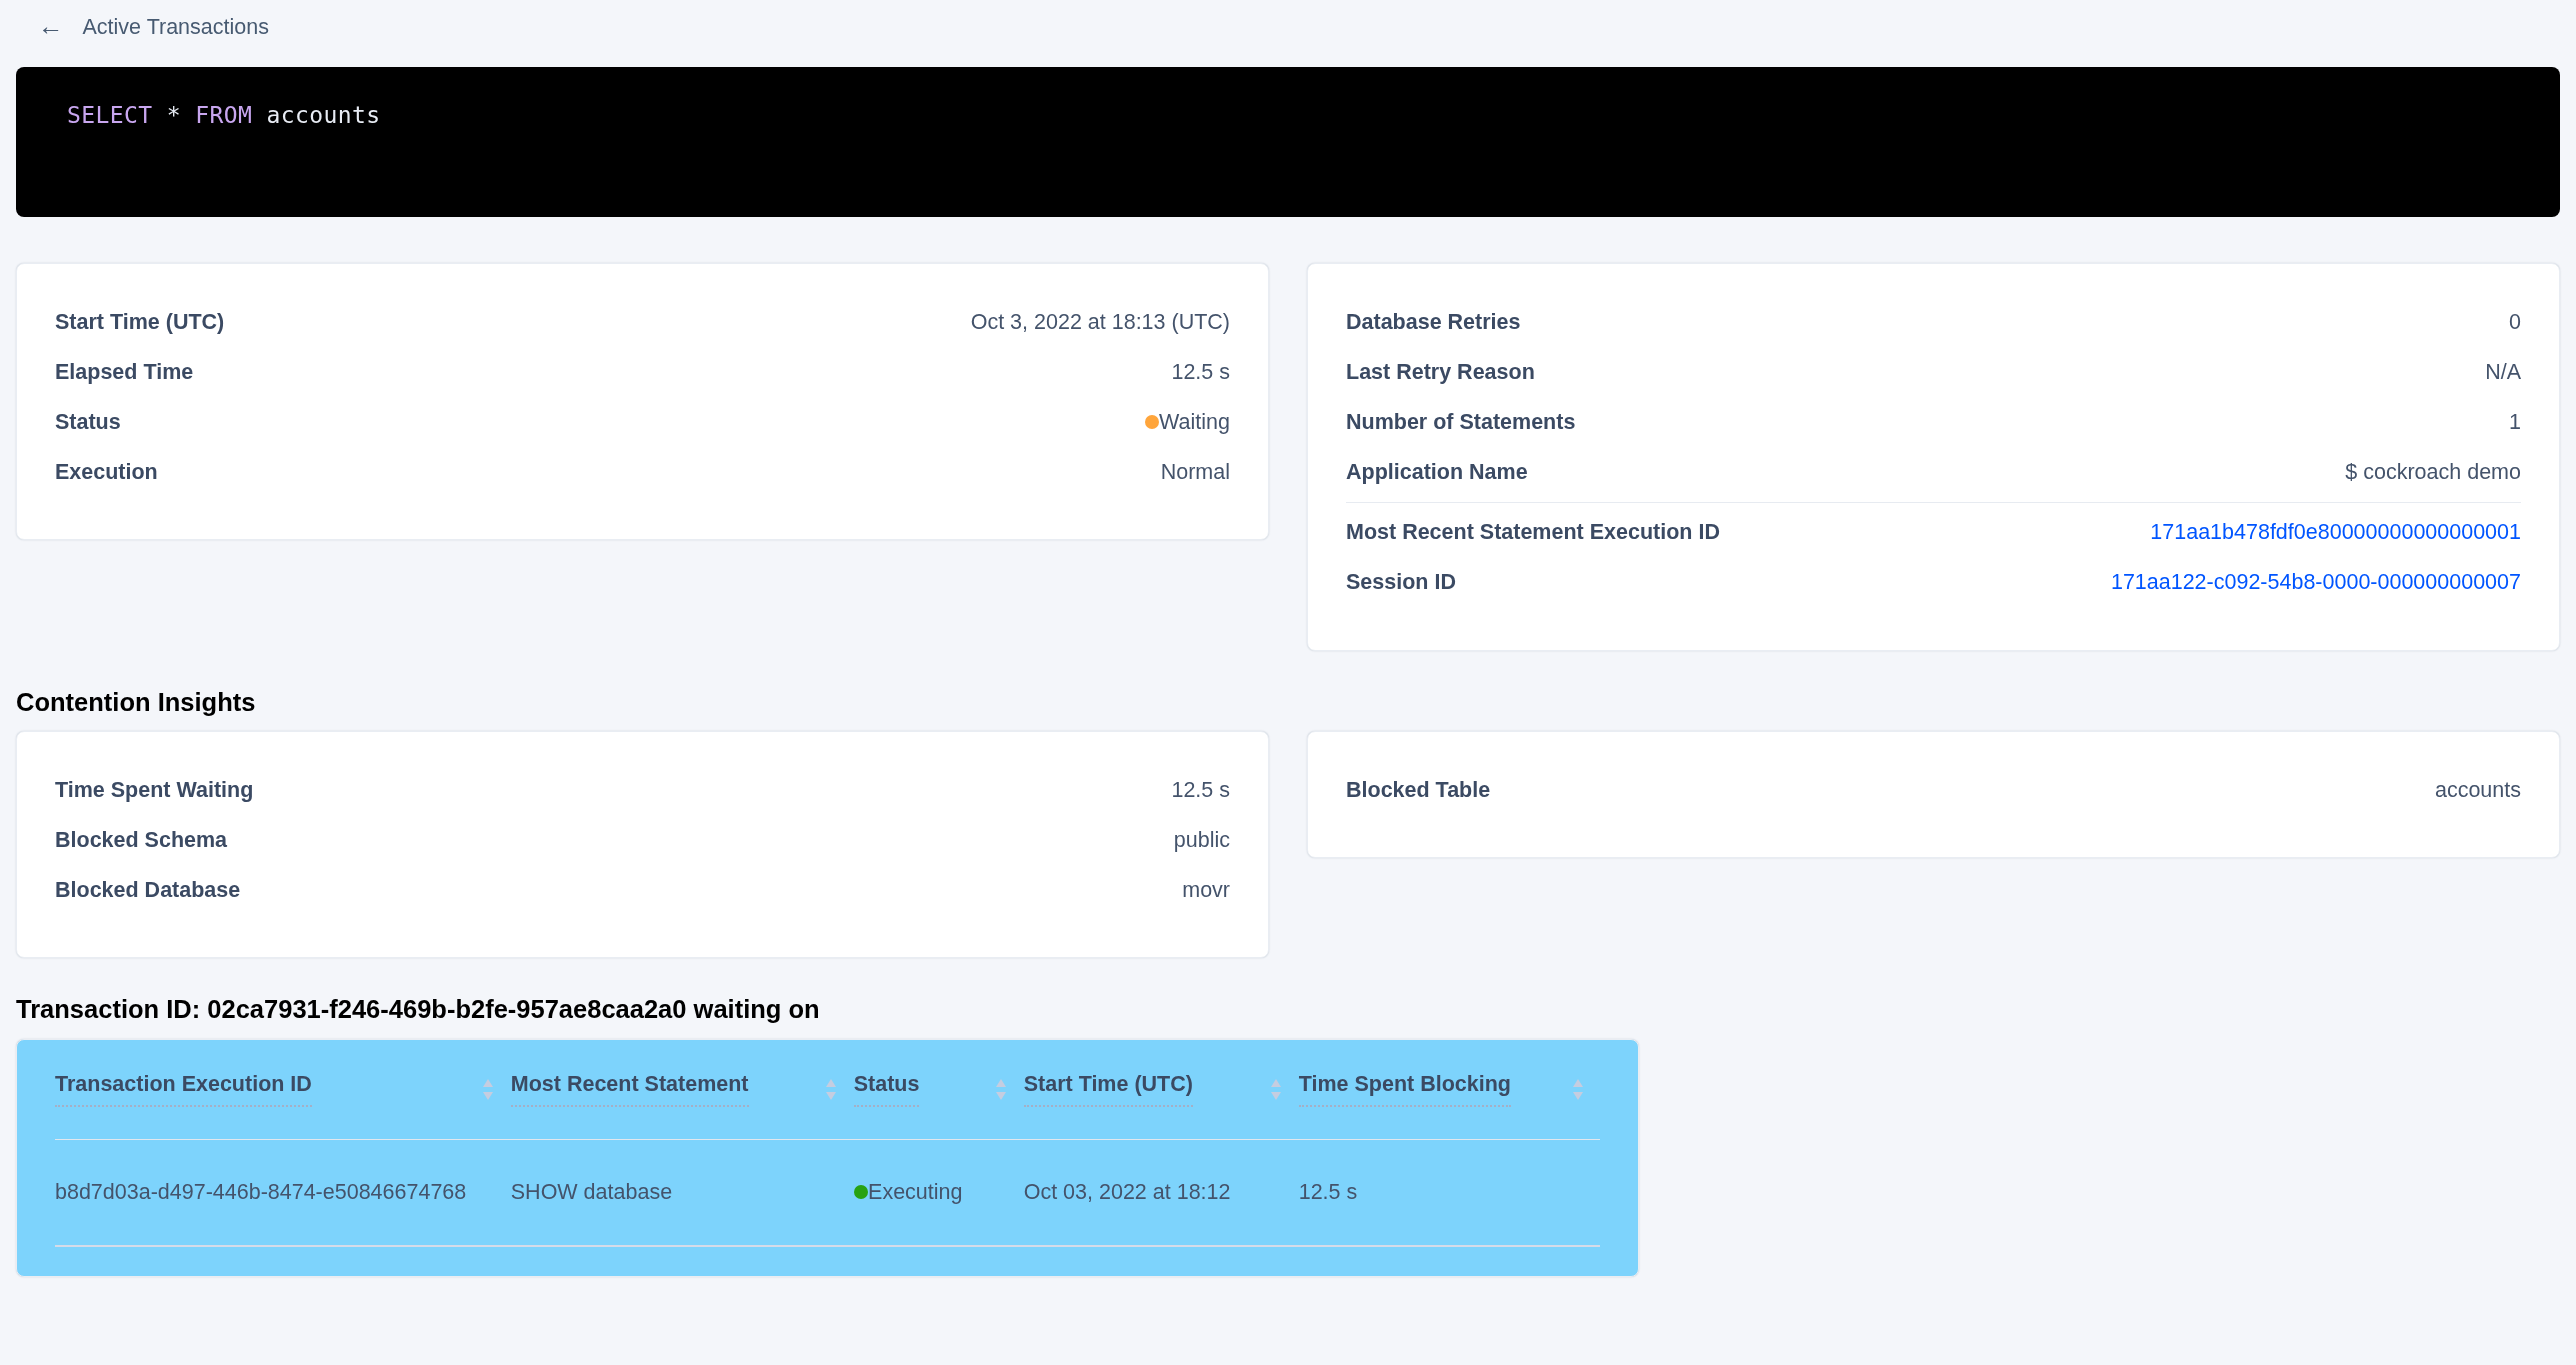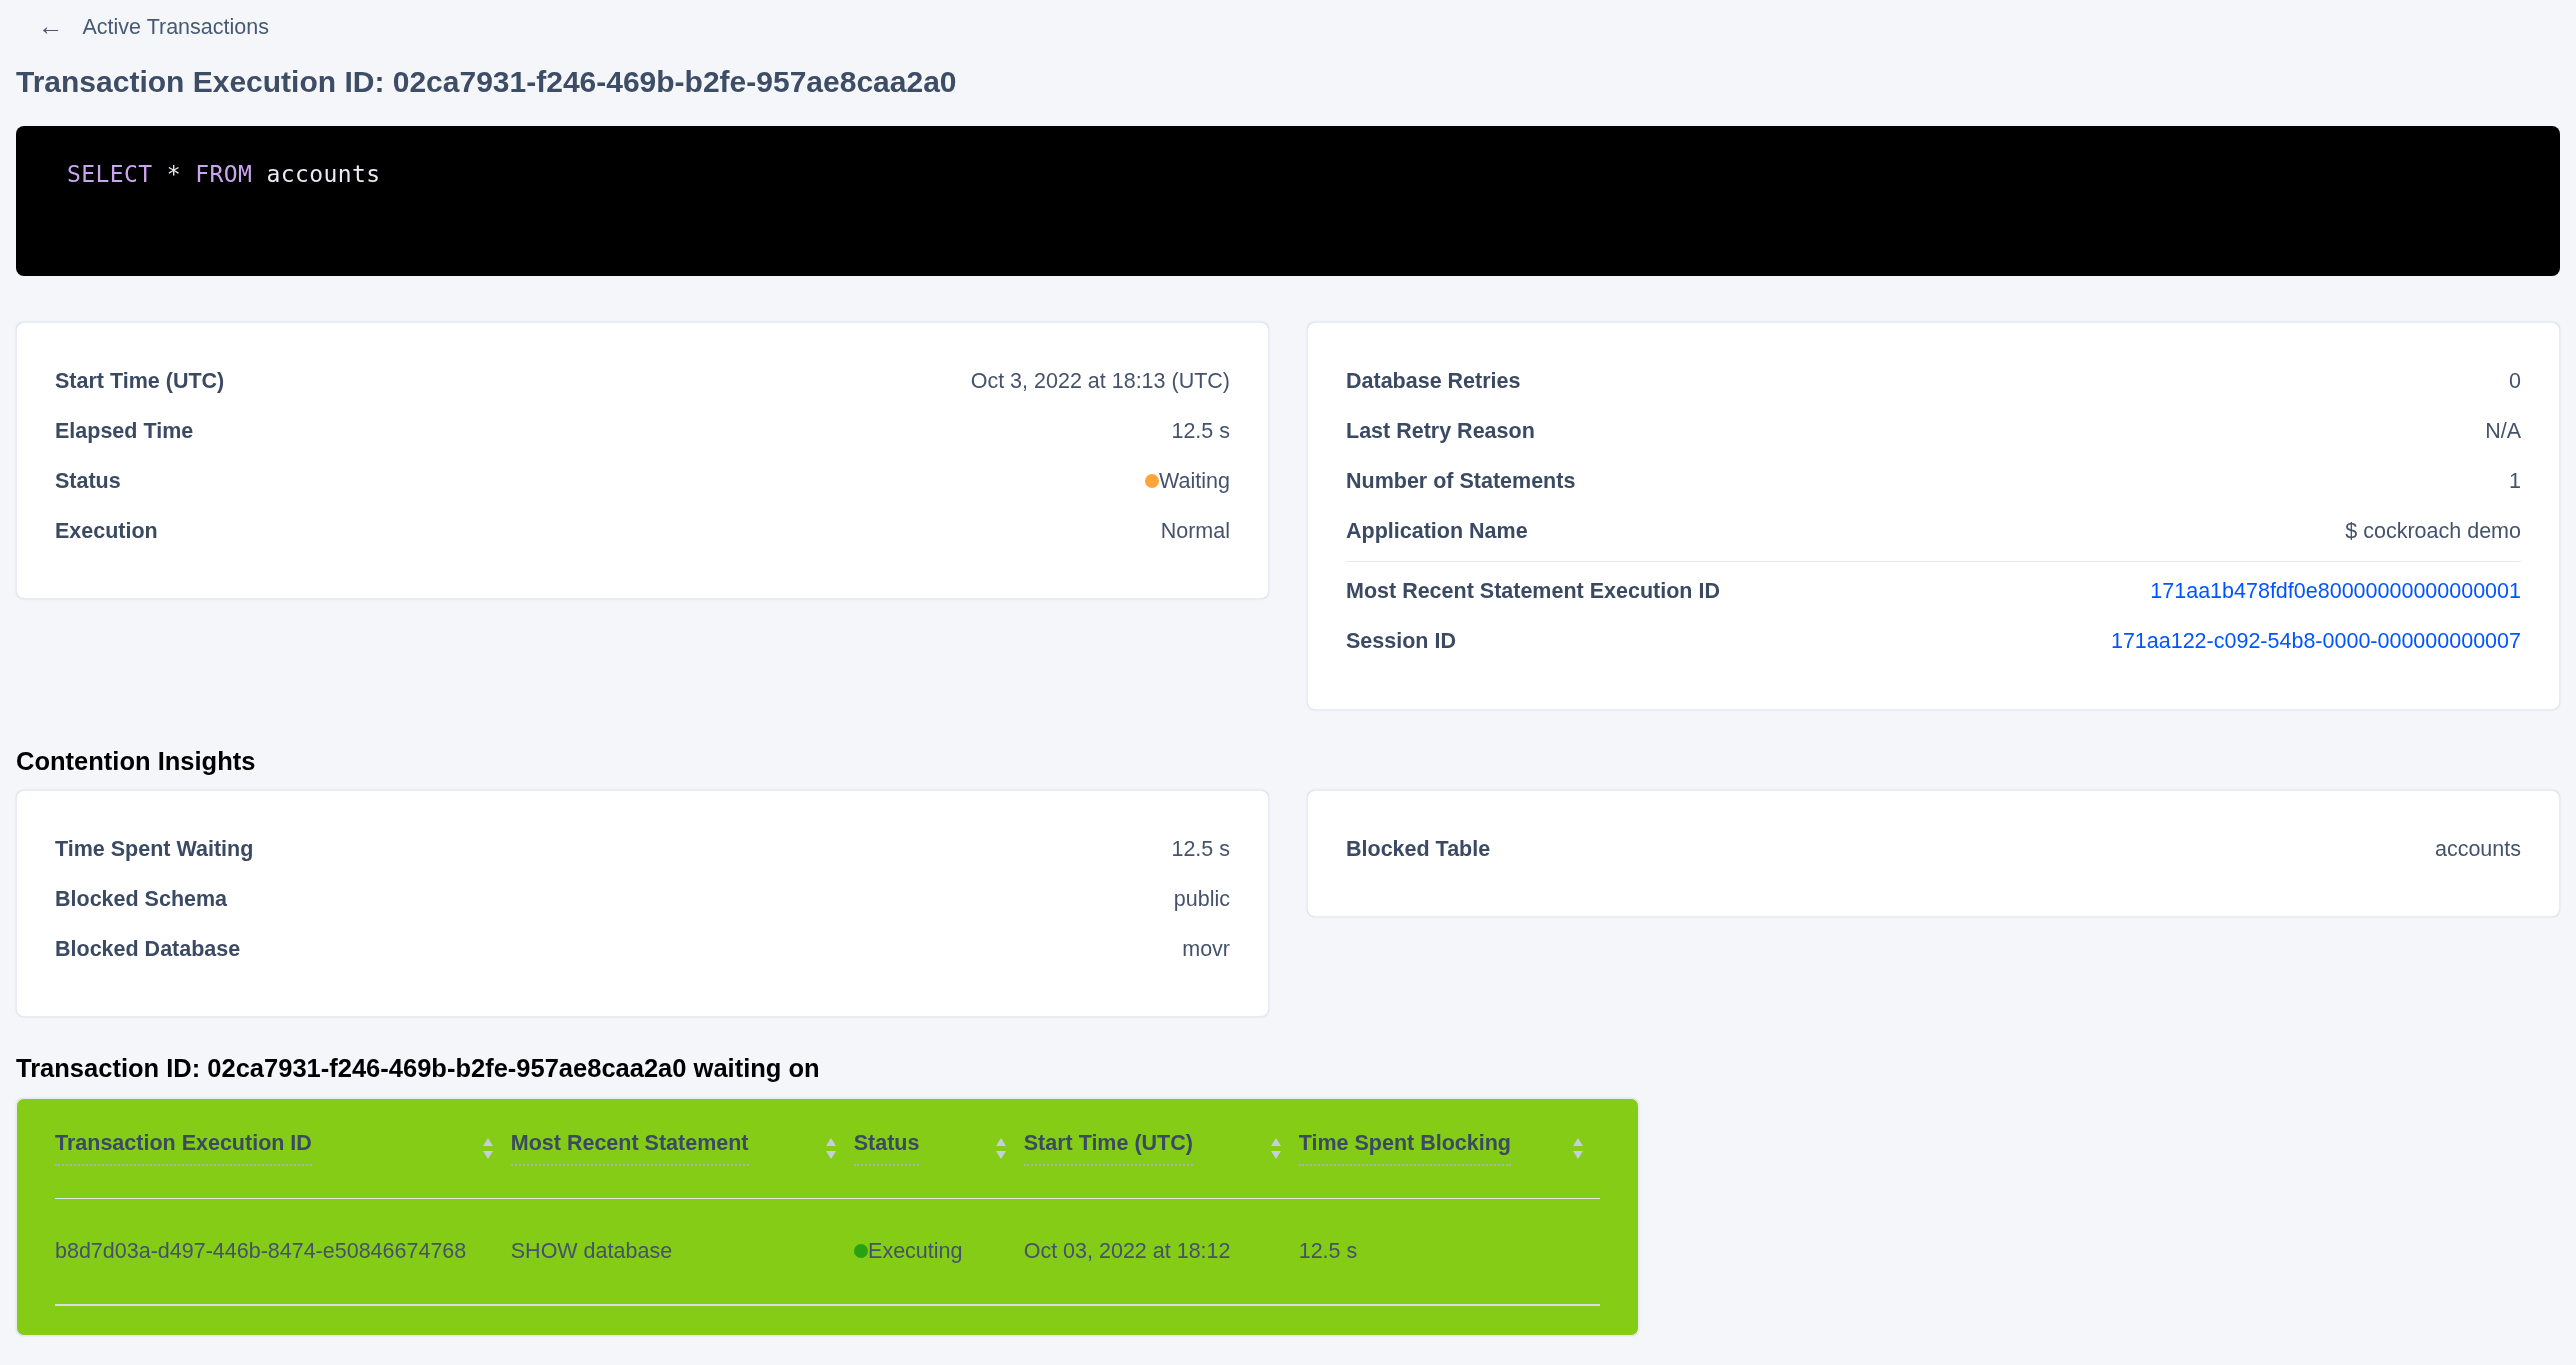--- a/index.html
+++ b/index.html
@@ -30,42 +30,41 @@
   .card-divider{border:none;border-top:0.8px solid #e7ebf1;margin:4.8px 0;}
 
   .status-chip{display:inline-flex;align-items:center;gap:0;}
   .dot{width:14.3px;height:14.3px;border-radius:50%;display:inline-block;flex:0 0 auto;}
 
   
   h2.section-title{margin:35px 0 0 0;font-size:25.5px;line-height:33px;font-weight:700;color:#000000;}
   .row-2{margin-top:12.7px;}
 
   
-  .table-card{margin-top:12.7px;width:1623px;background:#84cc16;border:0.8px solid #e9edf3;border-radius:8px;box-shadow:0 0 1.6px rgba(67,90,111,0.25);box-sizing:border-box;padding:0 38px 29px 38px;}
+  .table-card{margin-top:12.7px;width:1623px;background:#7dd3fc;border:0.8px solid #e9edf3;border-radius:8px;box-shadow:0 0 1.6px rgba(67,90,111,0.25);box-sizing:border-box;padding:0 38px 29px 38px;}
   table.wait-table{width:100%;border-collapse:collapse;table-layout:fixed;}
   col.c1{width:29.5%;} col.c2{width:22.2%;} col.c3{width:11.0%;} col.c4{width:17.8%;} col.c5{width:19.5%;}
   .wait-table th{height:99px;vertical-align:middle;text-align:left;border-bottom:1.6px solid #e2e7ee;padding:0;}
   .th-inner{display:flex;align-items:center;justify-content:space-between;padding-right:17.5px;cursor:pointer;}
   .th-label{font-size:21.5px;font-weight:700;color:#3b4a63;border-bottom:2.4px dotted #a4afc6;padding-bottom:8px;white-space:nowrap;}
   .sort-icons{display:flex;flex-direction:column;gap:4.8px;}
   .tri-up{width:0;height:0;border-left:5.6px solid transparent;border-right:5.6px solid transparent;border-bottom:8px solid #c5cde0;}
   .tri-down{width:0;height:0;border-left:5.6px solid transparent;border-right:5.6px solid transparent;border-top:8px solid #c5cde0;}
   .wait-table td{height:105px;vertical-align:middle;border-bottom:2.4px solid #d5dbe8;font-size:21.5px;color:#44536b;padding:0;white-space:nowrap;overflow:hidden;}
 </style>
 </head>
 <body>
 
 <div class="page">
 
   <div class="backlink">
     <span class="arrow">←</span>
     <span>Active Transactions</span>
   </div>
 
-  <h1 class="pagetitle">Transaction Execution ID: 02ca7931-f246-469b-b2fe-957ae8caa2a0</h1>
 
   <div class="sqlbox">
     <code><span class="sql-kw">SELECT</span> <span class="sql-plain">*</span> <span class="sql-kw">FROM</span> <span class="sql-plain">accounts</span></code>
   </div>
 
   <div class="cards-row row-1">
     <div class="card">
       <div class="kv-row">
         <span class="kv-label">Start Time (UTC)</span>
         <span class="kv-value">Oct 3, 2022 at 18:13 (UTC)</span>

